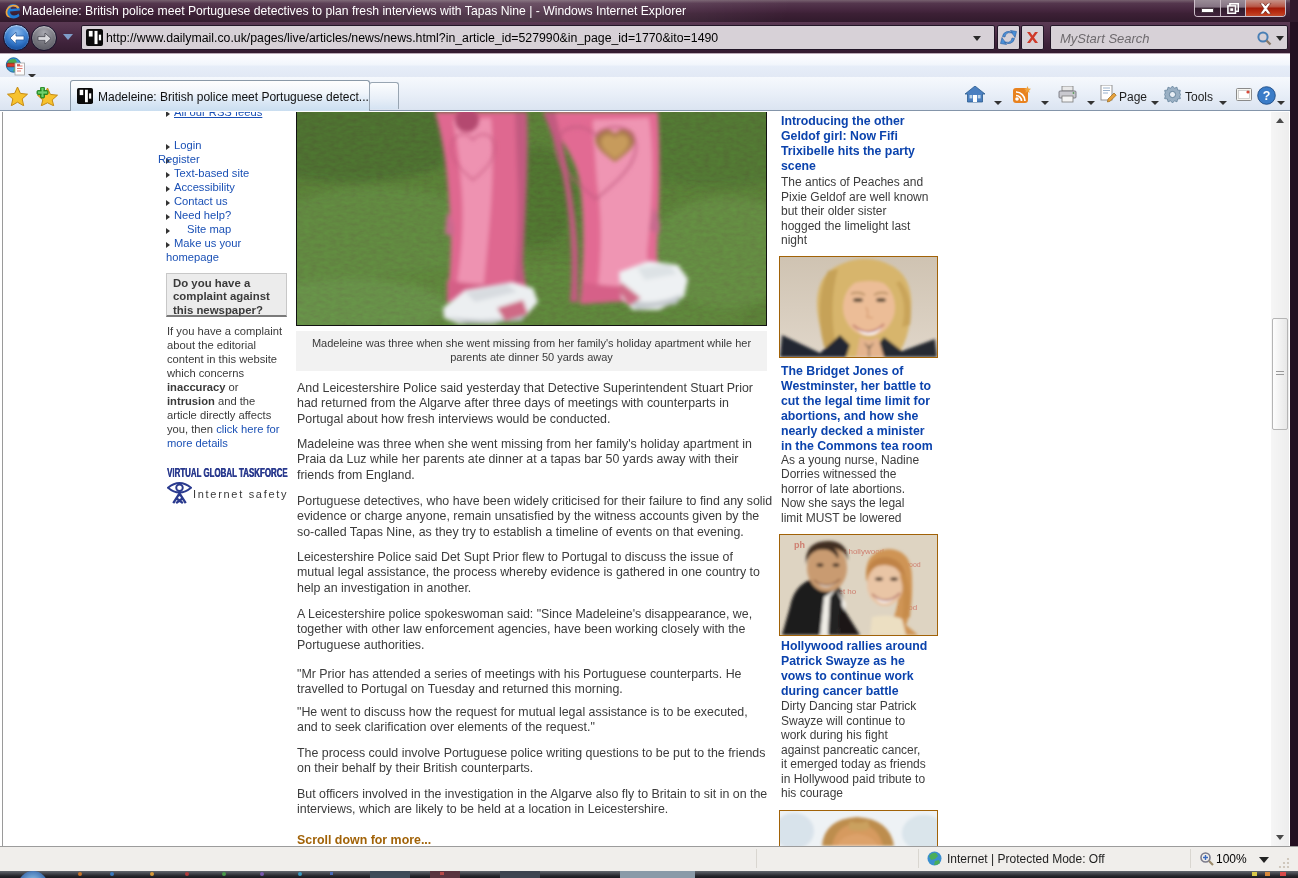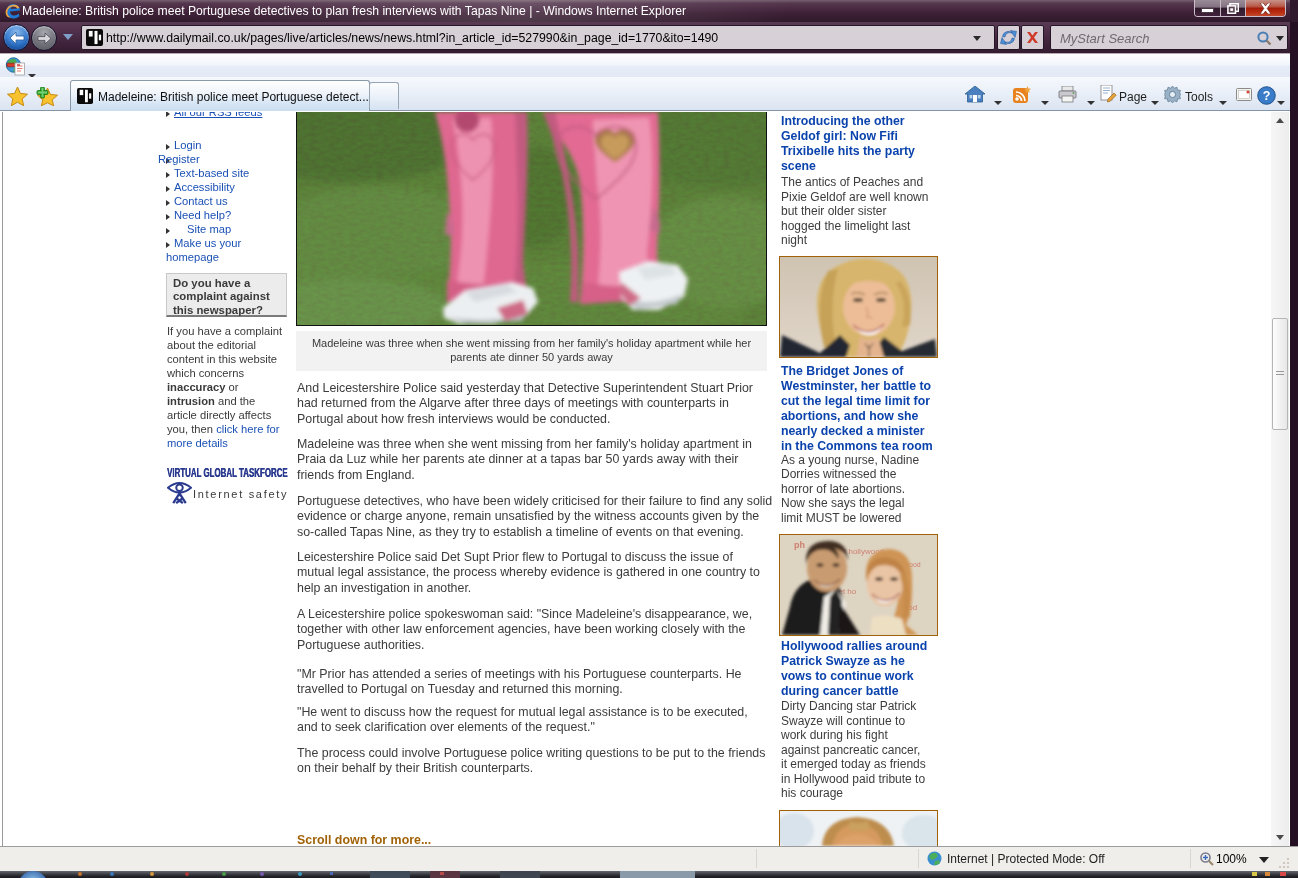--- a/index.html
+++ b/index.html
@@ -345,20 +345,21 @@
   <div class="abs" style="left:296px;top:219px;width:471px;height:40px;background:#f2f2f2;font-size:11px;color:#3a3a3a;text-align:center;padding-top:5px;line-height:14px;">Madeleine was three when she went missing from her family's holiday apartment while her<br>parents ate dinner 50 yards away</div>
 
   <div class="ap nw" style="top:269px;">And Leicestershire Police said yesterday that Detective Superintendent Stuart Prior<br>had returned from the Algarve after three days of meetings with counterparts in<br>Portugal about how fresh interviews would be conducted.</div>
   <div class="ap nw" style="top:325px;">Madeleine was three when she went missing from her family's holiday apartment in<br>Praia da Luz while her parents ate dinner at a tapas bar 50 yards away with their<br>friends from England.</div>
   <div class="ap nw" style="top:382px;">Portuguese detectives, who have been widely criticised for their failure to find any solid<br>evidence or charge anyone, remain unsatisfied by the witness accounts given by the<br>so-called Tapas Nine, as they try to establish a timeline of events on that evening.</div>
   <div class="ap nw" style="top:438px;">Leicestershire Police said Det Supt Prior flew to Portugal to discuss the issue of<br>mutual legal assistance, the process whereby evidence is gathered in one country to<br>help an investigation in another.</div>
   <div class="ap nw" style="top:495px;">A Leicestershire police spokeswoman said: "Since Madeleine's disappearance, we,<br>together with other law enforcement agencies, have been working closely with the<br>Portuguese authorities.</div>
   <div class="ap nw" style="top:555px;">"Mr Prior has attended a series of meetings with his Portuguese counterparts. He<br>travelled to Portugal on Tuesday and returned this morning.</div>
   <div class="ap nw" style="top:593px;">"He went to discuss how the request for mutual legal assistance is to be executed,<br>and to seek clarification over elements of the request."</div>
   <div class="ap nw" style="top:634px;">The process could involve Portuguese police writing questions to be put to the friends<br>on their behalf by their British counterparts.</div>
+  <div class="ap nw" style="top:675px;">But officers involved in the investigation in the Algarve also fly to Britain to sit in on the<br>interviews, which are likely to be held at a location in Leicestershire.</div>
   <div class="ap nw" style="top:721px;font-weight:bold;color:#a16207;">Scroll down for more...</div>
 
   <div class="rh nw" style="top:2px;">Introducing the other<br>Geldof girl: Now Fifi<br>Trixibelle hits the party<br>scene</div>
   <div class="rb nw" style="top:63px;">The antics of Peaches and<br>Pixie Geldof are well known<br>but their older sister<br>hogged the limelight last<br>night</div>
   <div class="railimg" style="top:144px;width:159px;height:102px;">
     <svg width="157" height="100" viewBox="0 0 157 100">
       <defs>
           <filter id="rblur" x="-25%" y="-25%" width="150%" height="150%">
             <feGaussianBlur stdDeviation="1.6"></feGaussianBlur>
           </filter>

